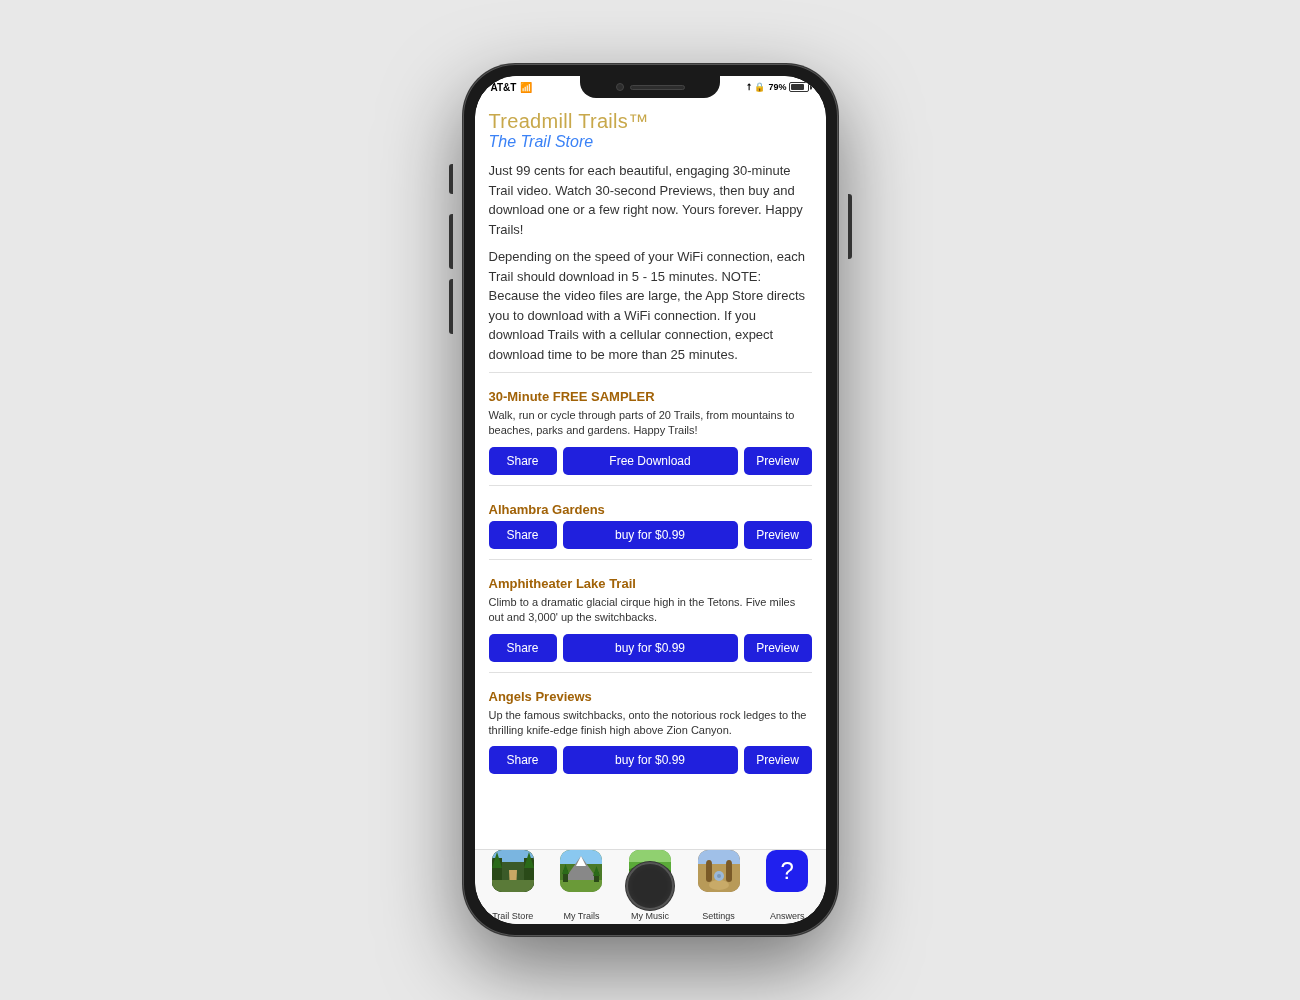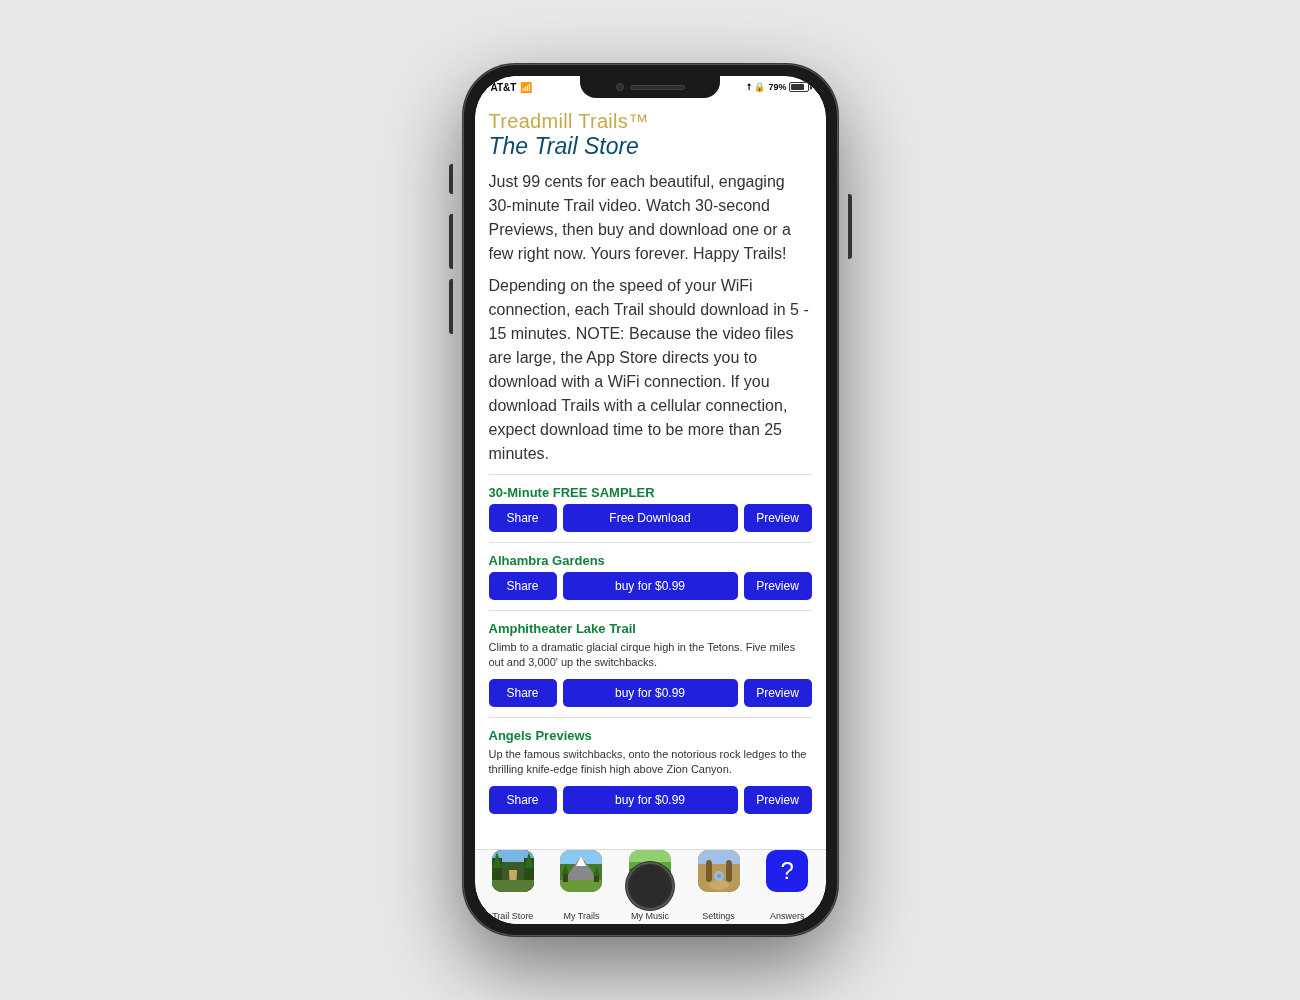--- a/index.html
+++ b/index.html
@@ -199,39 +199,39 @@
     }
     .content-scroll::-webkit-scrollbar { display: none; }
 
     .app-title {
       font-size: 20px;
       color: #c8a84b;
       font-weight: 300;
       letter-spacing: 0.3px;
     }
     .app-subtitle {
-      font-size: 23px;
-      color: #0c4a6e;
+      font-size: 16px;
+      color: #3b82f6;
       font-style: italic;
       font-weight: 400;
       margin-bottom: 10px;
     }
 
     .intro-text {
-      font-size: 16px;
+      font-size: 13px;
       color: #333;
       line-height: 1.5;
       margin-bottom: 8px;
     }
 
     .section-title {
       font-size: 13px;
       font-weight: 600;
-      color: #15803d;
-      margin: 10px 0 4px 0;
+      color: #a16207;
+      margin: 16px 0 4px 0;
     }
 
     .section-desc {
       font-size: 11px;
       color: #333;
       line-height: 1.4;
       margin-bottom: 8px;
     }
 
     .btn-row {
@@ -351,20 +351,21 @@
 
       <div class="content-scroll">
         <div class="app-title">Treadmill Trails™</div>
         <div class="app-subtitle">The Trail Store</div>
 
         <p class="intro-text">Just 99 cents for each beautiful, engaging 30-minute Trail video. Watch 30-second Previews, then buy and download one or a few right now. Yours forever. Happy Trails!</p>
         <p class="intro-text">Depending on the speed of your WiFi connection, each Trail should download in 5 - 15 minutes. NOTE: Because the video files are large, the App Store directs you to download with a WiFi connection. If you download Trails with a cellular connection, expect download time to be more than 25 minutes.</p>
 
         <div class="divider"></div>
         <div class="section-title">30-Minute FREE SAMPLER</div>
+        <p class="section-desc">Walk, run or cycle through parts of 20 Trails, from mountains to beaches, parks and gardens. Happy Trails!</p>
         <div class="btn-row">
           <button class="btn btn-share">Share</button>
           <button class="btn btn-main">Free Download</button>
           <button class="btn btn-preview">Preview</button>
         </div>
 
         <div class="divider"></div>
         <div class="section-title">Alhambra Gardens</div>
         <div class="btn-row">
           <button class="btn btn-share">Share</button>

